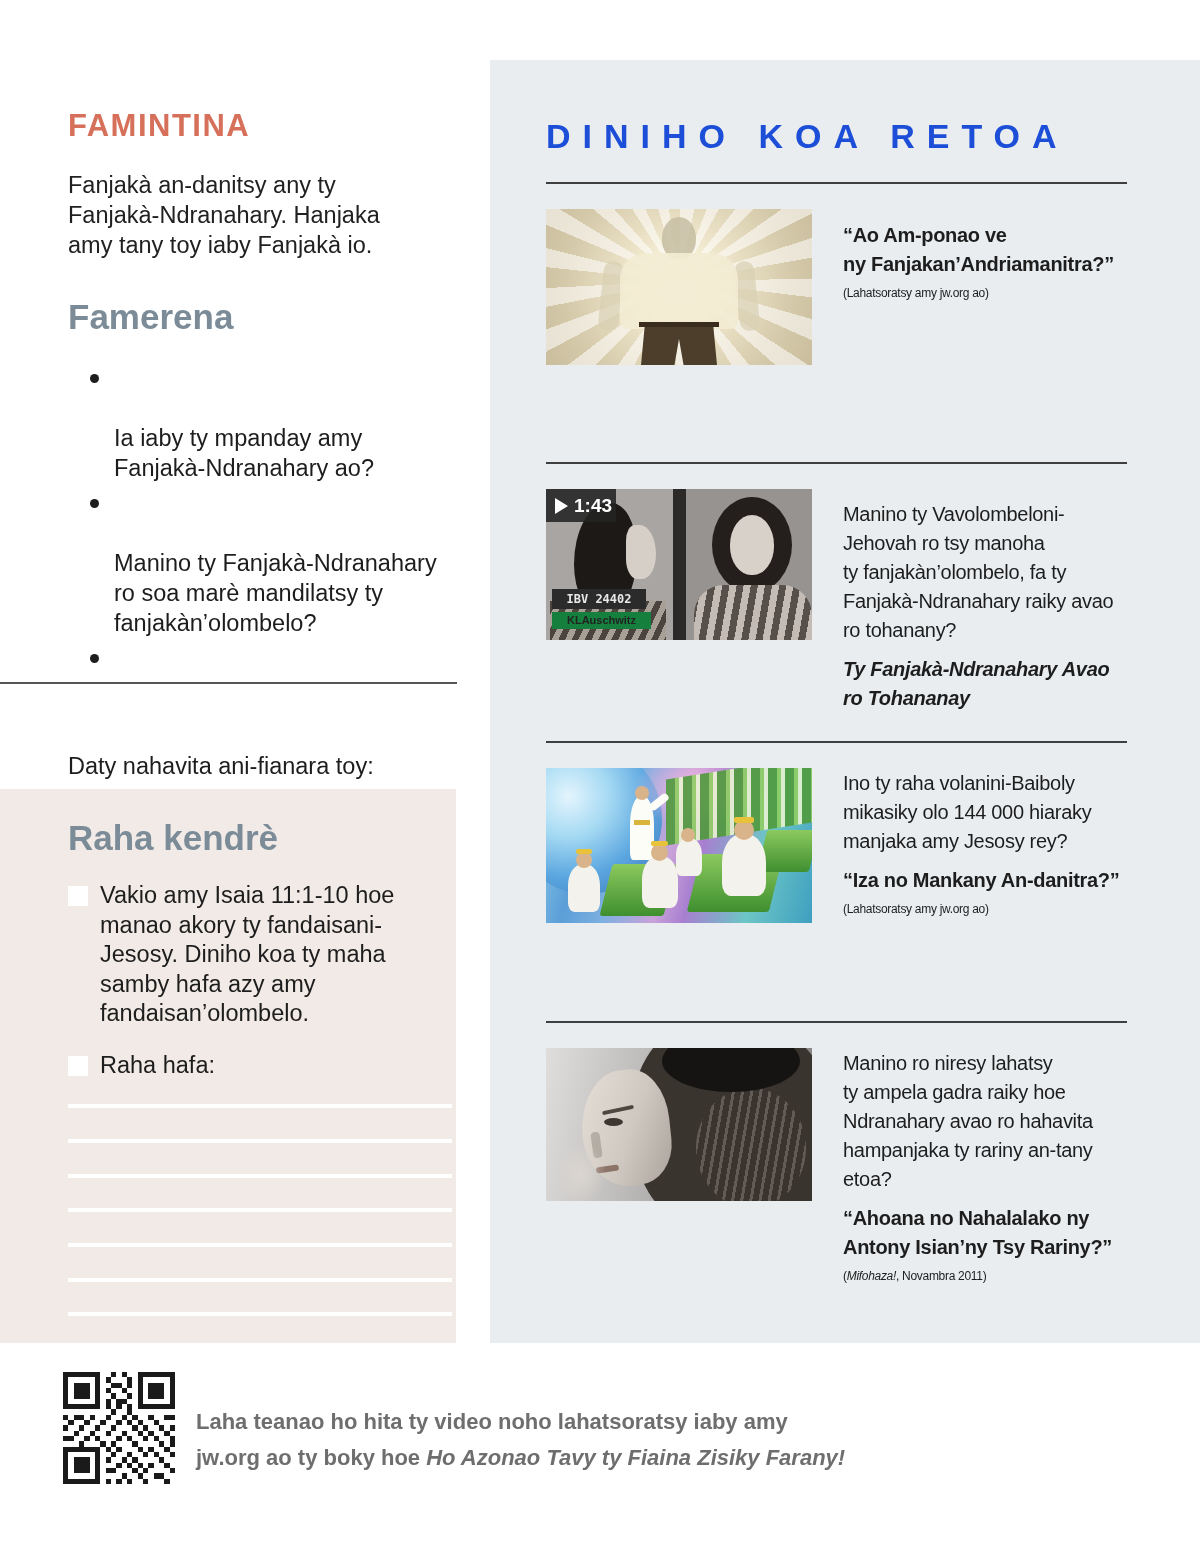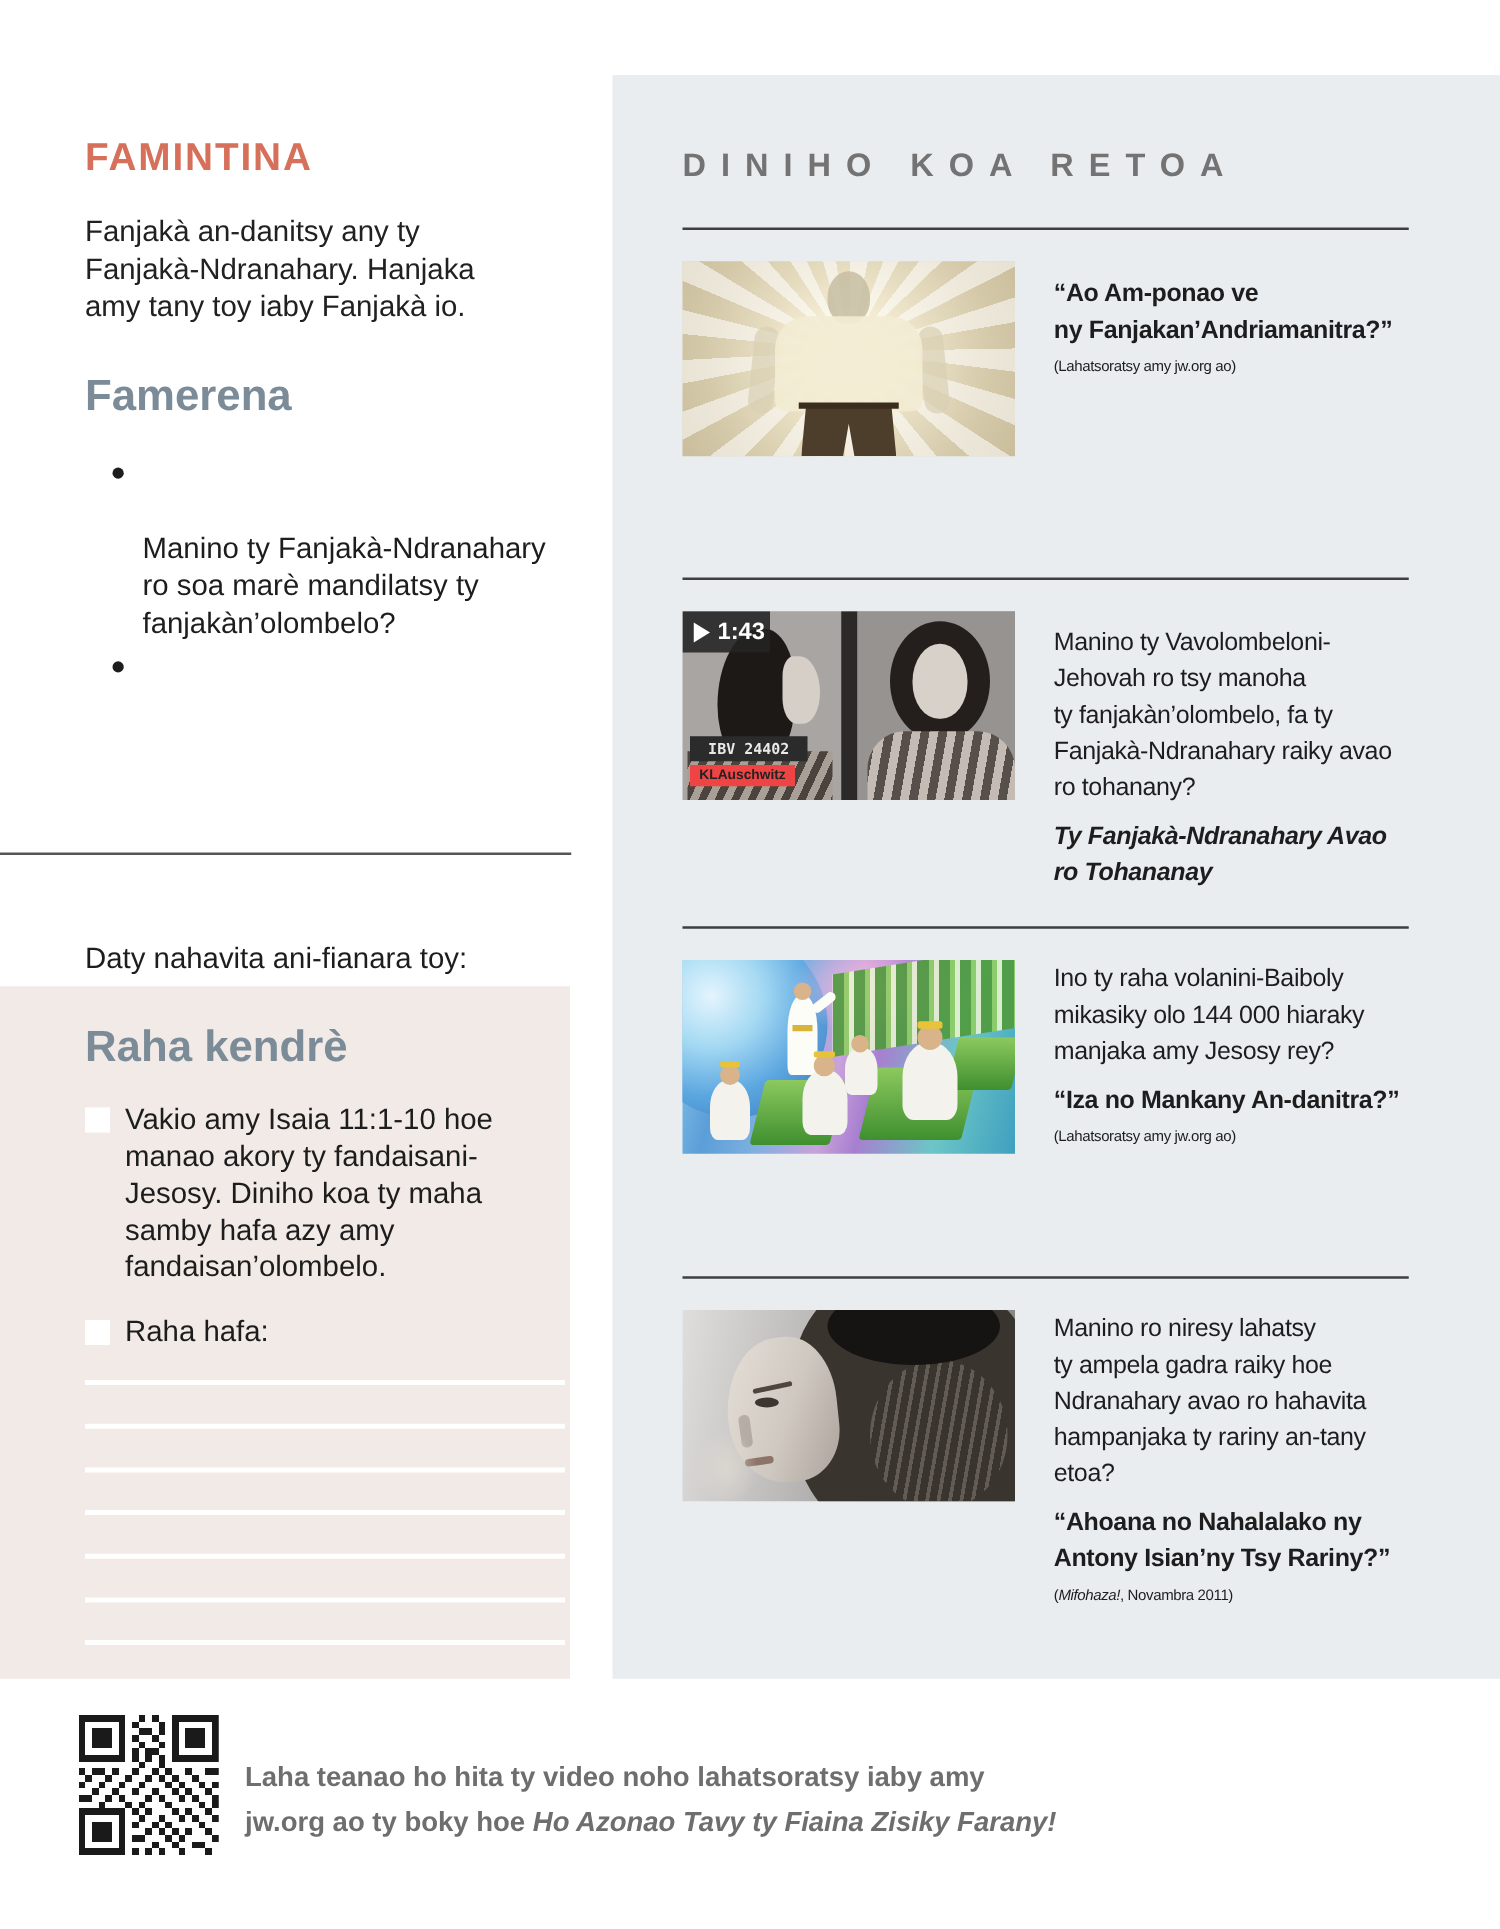--- a/index.html
+++ b/index.html
@@ -32,22 +32,22 @@
 
   
   .qr { position:absolute; left:63px; top:1372px; width:112px; height:112px; background:#fff; }
   .qr svg { display:block; }
   .qr-caption { position:absolute; left:196px; top:1404px; width:660px; font-size:22px;
     line-height:36px; font-weight:700; color:#6e6e6e; }
   .qr-caption em { font-style:italic; }
 
   
   .panel { position:absolute; left:490px; top:60px; width:710px; height:1283px; background:#e9edf0; }
-  .panel-title { position:absolute; left:56px; top:57px; font-size:26px; font-weight:700;
-    letter-spacing:12px; color:#737373; }
+  .panel-title { position:absolute; left:56px; top:57px; font-size:34px; font-weight:700;
+    letter-spacing:12px; color:#1d4ed8; }
   .prule { position:absolute; left:56px; width:581px; height:2px; background:#3f3f3f; }
   .prule.r1 { top:122px; } .prule.r2 { top:402px; } .prule.r3 { top:681px; } .prule.r4 { top:961px; }
 
   .thumb { position:absolute; left:56px; width:266px; overflow:hidden; }
   .thumb > * { position:absolute; }
   .itext { position:absolute; left:353px; width:332px; color:#1d1d1d; }
   .q { font-size:20px; line-height:29px; letter-spacing:-0.3px; white-space:pre-line; }
   .ref { margin-top:10px; font-size:20px; line-height:29px; letter-spacing:-0.3px; font-weight:700; white-space:pre-line; }
   .ref.it { font-style:italic; }
   .note { font-size:12px; line-height:29px; letter-spacing:-0.3px; }
@@ -73,21 +73,21 @@
   
   .art2 { top:429px; height:151px; background:#a8a5a2; }
   .art2 .divider { left:127px; top:0; width:13px; height:151px; background:#2c2a28; }
   .art2 .right-bg { left:140px; top:0; width:126px; height:151px; background:#969391; }
   .art2 .p-hair { left:28px; top:14px; width:62px; height:112px; background:#1d1916; border-radius:58% 42% 52% 48%; }
   .art2 .p-face { left:80px; top:36px; width:30px; height:54px; background:#d6cfc7; border-radius:35% 65% 55% 45%; }
   .art2 .p-body { left:4px; top:112px; width:116px; height:39px;
     background:repeating-linear-gradient(115deg, #4a433e 0 6px, #a89f96 6px 12px); }
   .art2 .plate1 { left:6px; top:100px; width:94px; height:20px; background:#2b2b2b; color:#e8e8e8;
     font-family:"DejaVu Sans Mono", monospace; font-size:12px; font-weight:700; text-align:center; line-height:20px; }
-  .art2 .plate2 { left:6px; top:123px; width:84px; height:17px; background:#ef4444; color:#222;
+  .art2 .plate2 { left:6px; top:123px; width:99px; height:17px; background:#15803d; color:#222;
     font-size:11px; font-weight:700; text-align:center; line-height:17px; }
   .art2 .f-hair { left:166px; top:8px; width:80px; height:96px; background:#241f1c; border-radius:50%; }
   .art2 .f-face { left:184px; top:26px; width:44px; height:60px; background:#d8d1c9; border-radius:50% 50% 48% 48%; }
   .art2 .f-body { left:148px; top:96px; width:118px; height:55px; border-radius:30px 30px 0 0;
     background:repeating-linear-gradient(100deg, #57504a 0 7px, #c4bcb4 7px 14px); }
   .art2 .badge { left:0; top:0; width:70px; height:33px; background:rgba(35,35,35,.88);
     display:flex; align-items:center; padding-left:9px; }
   .art2 .tri { width:0; height:0; border-left:13px solid #fff; border-top:8px solid transparent;
     border-bottom:8px solid transparent; margin-right:6px; }
   .art2 .dur { color:#fff; font-size:19px; font-weight:700; }
@@ -147,20 +147,25 @@
 
   <h1 class="summary-title">FAMINTINA</h1>
   <p class="summary-body">Fanjakà an-danitsy any ty
 Fanjakà-Ndranahary. Hanjaka
 amy tany toy iaby Fanjakà io.</p>
 
   <h2 class="review-title">Famerena</h2>
   <div class="review-list">
     <div class="review-item">
       <span class="bullet-dot"></span>
+      <span>Ia iaby ty mpanday amy
+Fanjakà-Ndranahary ao?</span>
+    </div>
+    <div class="review-item">
+      <span class="bullet-dot"></span>
       <span>Manino ty Fanjakà-Ndranahary
 ro soa marè mandilatsy ty
 fanjakàn’olombelo?</span>
     </div>
     <div class="review-item">
       <span class="bullet-dot"></span>
     </div>
   </div>
 
   <div class="left-rule"></div>

